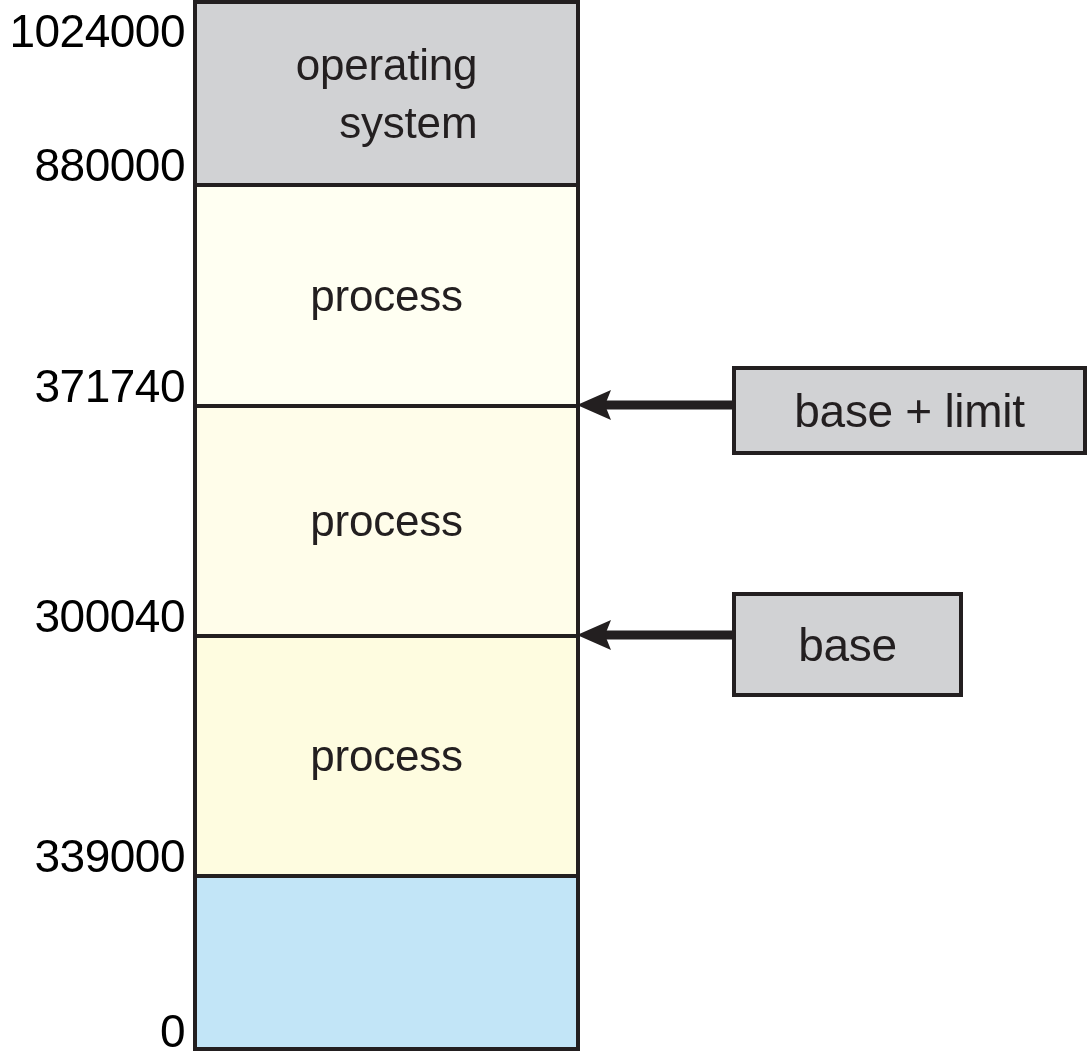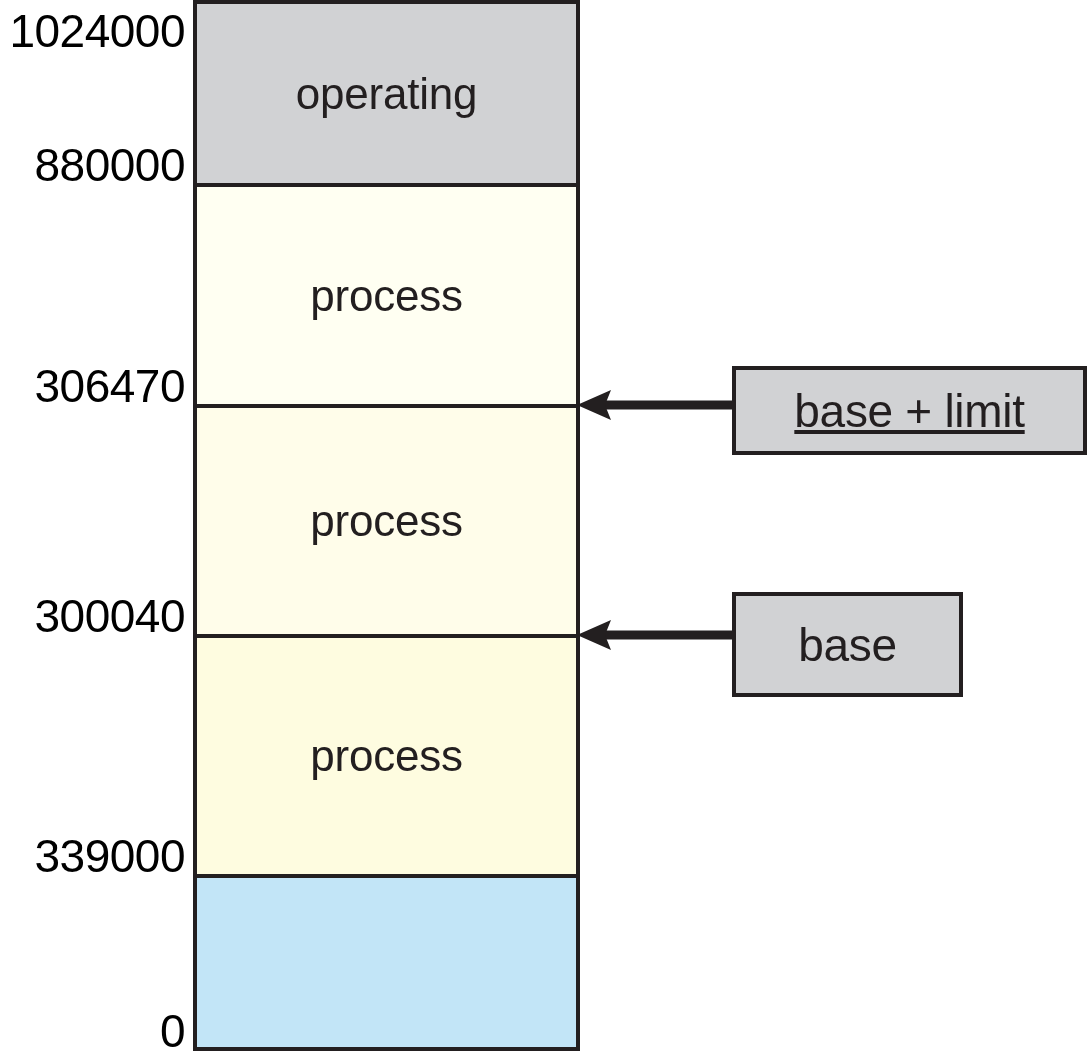--- a/index.html
+++ b/index.html
@@ -87,33 +87,34 @@
 </style>
 </head>
 <body>
 
 <div id="diagram">
 
   <div class="addr" style="top: 8px;">1024000</div>
 
   <div class="addr" style="top: 142px;">880000</div>
 
-  <div class="addr" style="top: 363px;">306470</div>
+  <div class="addr" style="top: 363px;">371740</div>
 
   <div class="addr" style="top: 593px;">300040</div>
 
   <div class="addr" style="top: 833px;">339000</div>
 
   <div class="addr" style="top: 1008px;">0</div>
 
   <div class="mem-bar">
 
     <div class="seg seg-divider" style="top: 0px; height: 183px; background: #d1d2d4;">
       <div style="display:flex; flex-direction:column; align-items:flex-end;">
         <span>operating</span>
+        <span>system</span>
       </div>
     </div>
 
     <div class="seg seg-divider" style="top: 183px; height: 221px; background: #fffff2;">
       <span>process</span>
     </div>
 
     <div class="seg seg-divider" style="top: 404px; height: 230px; background: #fffdea;">
       <span>process</span>
     </div>
@@ -126,21 +127,21 @@
       <span></span>
     </div>
 
   </div>
 
   <svg class="arrow-svg" style="left: 575px; top: 385px;" width="160" height="40" viewBox="0 0 160 40">
     <line x1="157" y1="20" x2="30" y2="20" stroke="#231f20" stroke-width="9"></line>
     <polygon points="2,20 36,5 30,20 36,35" fill="#231f20"></polygon>
   </svg>
 
-  <div class="callout" style="left: 732px; top: 366px; width: 355px; height: 89px; text-decoration: underline;">
+  <div class="callout" style="left: 732px; top: 366px; width: 355px; height: 89px;">
     <span>base + limit</span>
   </div>
 
   <svg class="arrow-svg" style="left: 575px; top: 615px;" width="160" height="40" viewBox="0 0 160 40">
     <line x1="157" y1="20" x2="30" y2="20" stroke="#231f20" stroke-width="9"></line>
     <polygon points="2,20 36,5 30,20 36,35" fill="#231f20"></polygon>
   </svg>
 
   <div class="callout" style="left: 732px; top: 592px; width: 231px; height: 105px;">
     <span>base</span>

